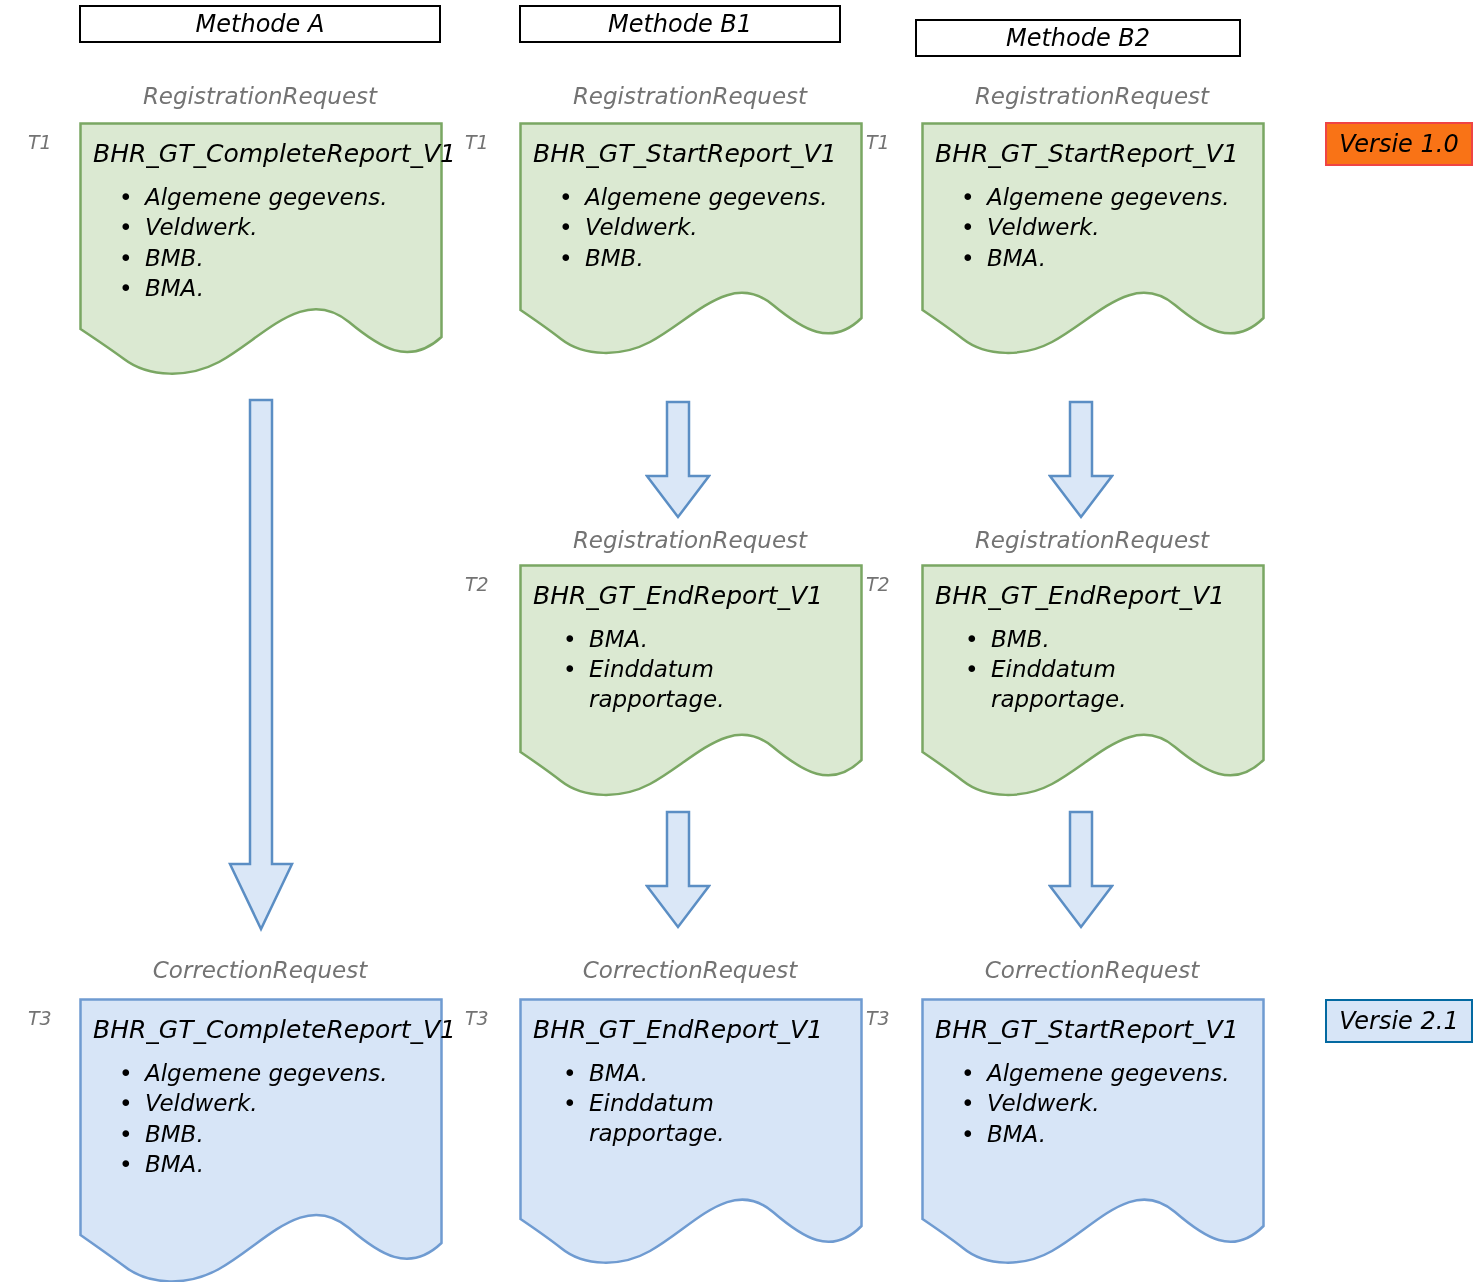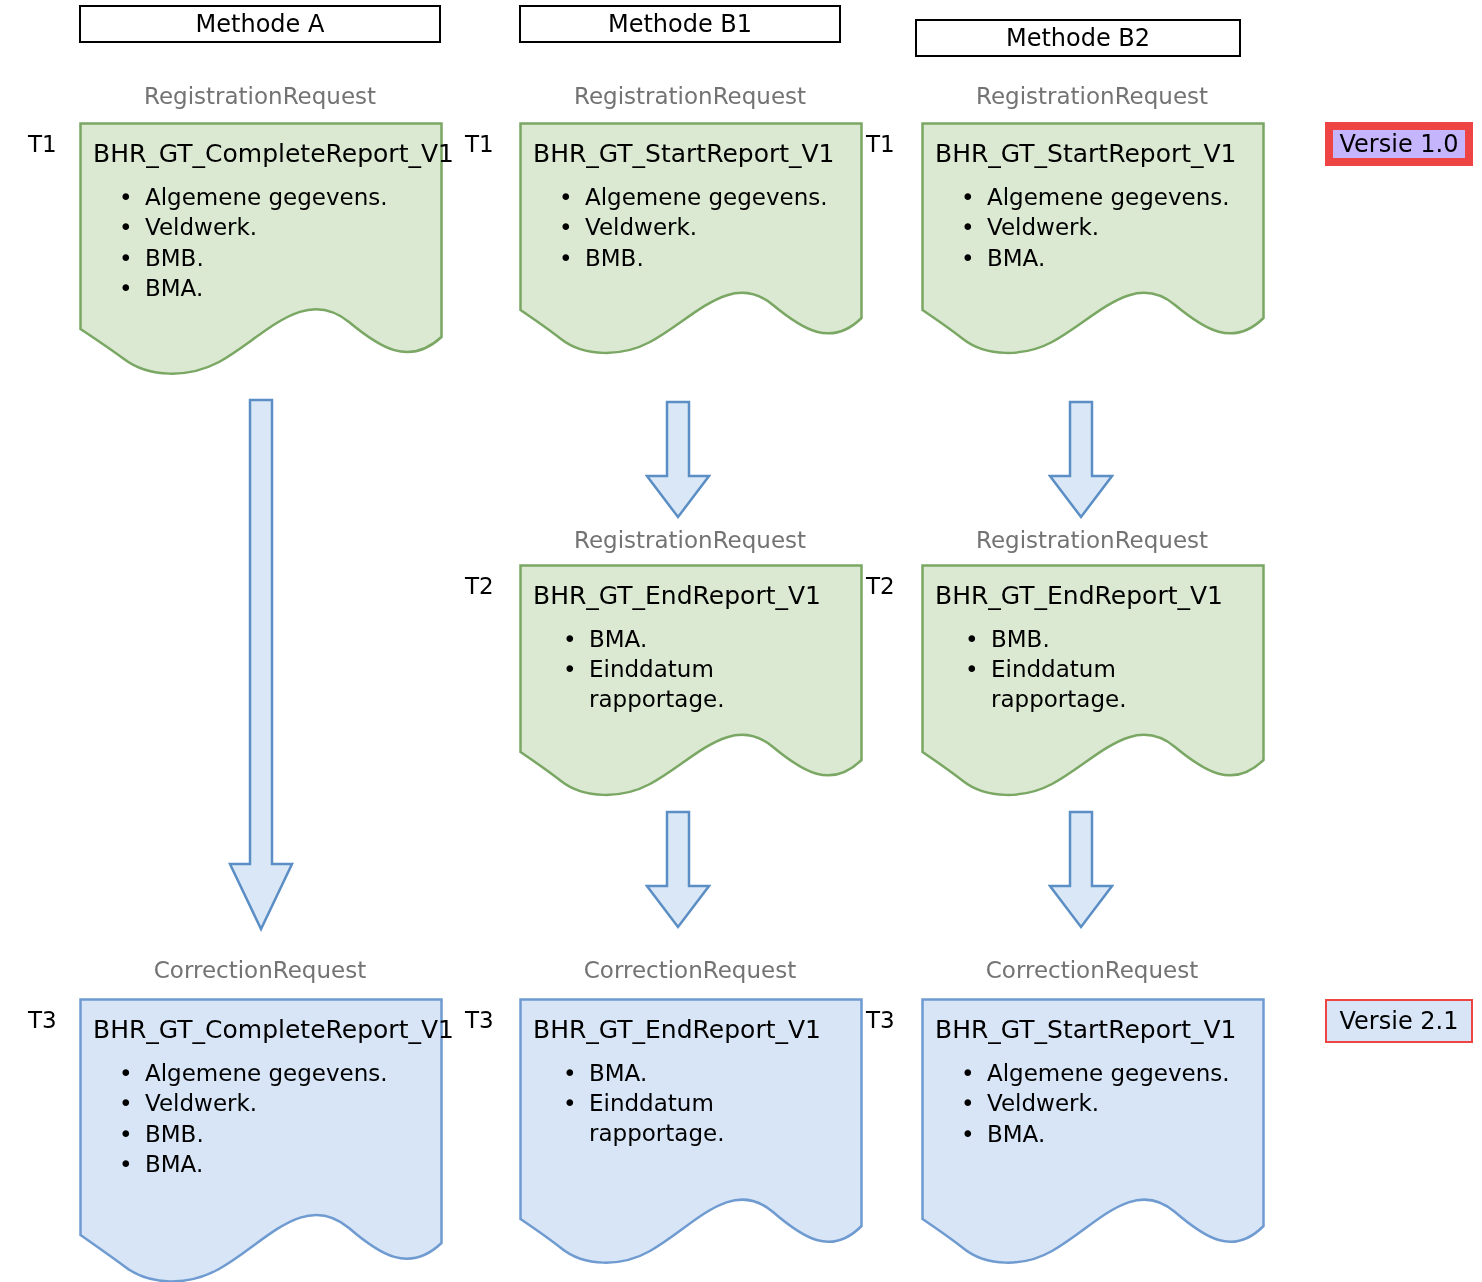--- a/index.html
+++ b/index.html
@@ -3,21 +3,21 @@
 <meta charset="utf-8">
 <style>
   html,body{margin:0;padding:0;}
   body{
     width:1482px;height:1282px;
     background:#ffffff;
     font-family:"DejaVu Sans","Liberation Sans",sans-serif;
     color:#000000;
     overflow:hidden;
   }
-  #stage{position:relative;width:1482px;height:1282px;}
+  #stage{position:relative;width:1482px;height:1282px;font-style:italic;}
 
   
   .method-header{
     position:absolute;
     border:2px solid #000000;
     background:#ffffff;
     display:flex;align-items:center;justify-content:center;
     font-size:24px;
     line-height:1;
     box-sizing:border-box;
@@ -29,24 +29,24 @@
     text-align:center;
     font-size:23px;
     line-height:1.1;
     white-space:nowrap;
     color:#737373;
   }
 
   
   .t-label{
     position:absolute;
-    font-size:23px;
+    font-size:19px;
     line-height:1;
     white-space:nowrap;
-    color:#000000;
+    color:#737373;
   }
 
   
   .doc{
     position:absolute;
   }
   .doc svg{position:absolute;left:0;top:0;width:100%;height:100%;display:block;}
   .doc .doc-body{
     position:absolute;left:0;top:12px;width:100%;
     box-sizing:border-box;
@@ -84,22 +84,22 @@
   .arrow svg{display:block;width:100%;height:100%;}
 
   
   .versie{
     position:absolute;
     display:flex;align-items:center;justify-content:center;
     font-size:24px;
     line-height:1;
     box-sizing:border-box;
   }
-  .versie.green{background:#c4b5fd;border:8px solid #ef4444;}
-  .versie.blue{background:#d7e5f7;border:2px solid #ef4444;}
+  .versie.green{background:#f97316;border:2px solid #ef4444;}
+  .versie.blue{background:#d7e5f7;border:2px solid #0369a1;}
 </style>
 </head>
 <body>
 
 <div id="stage">
 
   <div class="method-header" style="left:79px;top:5px;width:362px;height:38px;">
     <span>Methode A</span>
   </div>
   <div class="method-header" style="left:519px;top:5px;width:322px;height:38px;text-align:right;">

